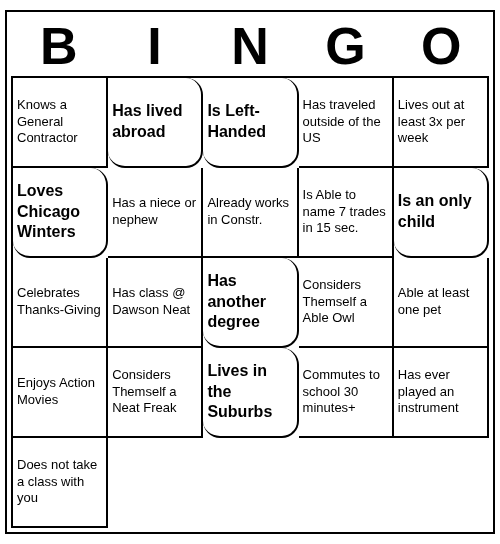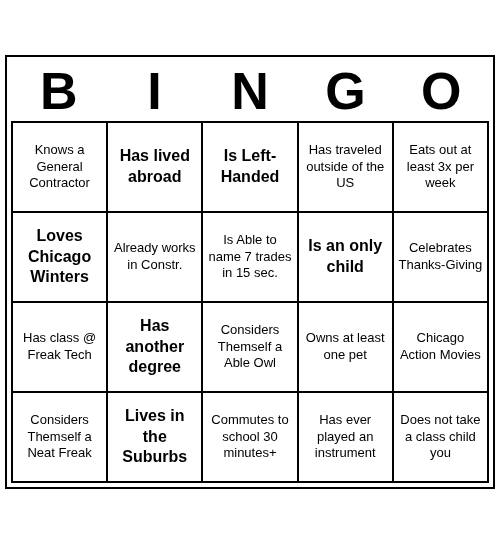--- a/index.html
+++ b/index.html
@@ -36,57 +36,58 @@
       border-top: 2px solid #000;
       border-left: 2px solid #000;
     }
     .bingo-cell {
       border-right: 2px solid #000;
       border-bottom: 2px solid #000;
       min-height: 90px;
       display: flex;
       align-items: center;
       justify-content: center;
-      text-align: center;
       padding: 4px;
       font-size: 13px;
       line-height: 1.3;
       cursor: pointer;
     }
     .bingo-cell.large-text {
       font-size: 16px;
       font-weight: bold;
+      border-radius: 17px;
     }
   </style>
 </head>
 <body>
 
 <div class="bingo-card">
   <div class="bingo-header">
   <div class="bingo-header-letter">B</div>
       <div class="bingo-header-letter">I</div>
       <div class="bingo-header-letter">N</div>
       <div class="bingo-header-letter">G</div>
       <div class="bingo-header-letter">O</div>
     </div>
   <div class="bingo-grid">
   <div class="bingo-cell">Knows a General Contractor</div>
       <div class="bingo-cell large-text">Has lived abroad</div>
       <div class="bingo-cell large-text">Is Left-Handed</div>
       <div class="bingo-cell">Has traveled outside of the US</div>
-      <div class="bingo-cell">Eats out at least 3x per week</div>
+      <div class="bingo-cell">Lives out at least 3x per week</div>
       <div class="bingo-cell large-text">Loves Chicago Winters</div>
+      <div class="bingo-cell">Has a niece or nephew</div>
       <div class="bingo-cell">Already works in Constr.</div>
       <div class="bingo-cell">Is Able to name 7 trades in 15 sec.</div>
       <div class="bingo-cell large-text">Is an only child</div>
       <div class="bingo-cell">Celebrates Thanks-Giving</div>
-      <div class="bingo-cell">Has class @ Freak Tech</div>
+      <div class="bingo-cell">Has class @ Dawson Neat</div>
       <div class="bingo-cell large-text">Has another degree</div>
       <div class="bingo-cell">Considers Themself a Able Owl</div>
-      <div class="bingo-cell">Owns at least one pet</div>
-      <div class="bingo-cell">Chicago Action Movies</div>
+      <div class="bingo-cell">Able at least one pet</div>
+      <div class="bingo-cell">Enjoys Action Movies</div>
       <div class="bingo-cell">Considers Themself a Neat Freak</div>
       <div class="bingo-cell large-text">Lives in the Suburbs</div>
       <div class="bingo-cell">Commutes to school 30 minutes+</div>
       <div class="bingo-cell">Has ever played an instrument</div>
-      <div class="bingo-cell">Does not take a class child you</div>
+      <div class="bingo-cell">Does not take a class with you</div>
     </div>
 </div>
 
 </body></html>

